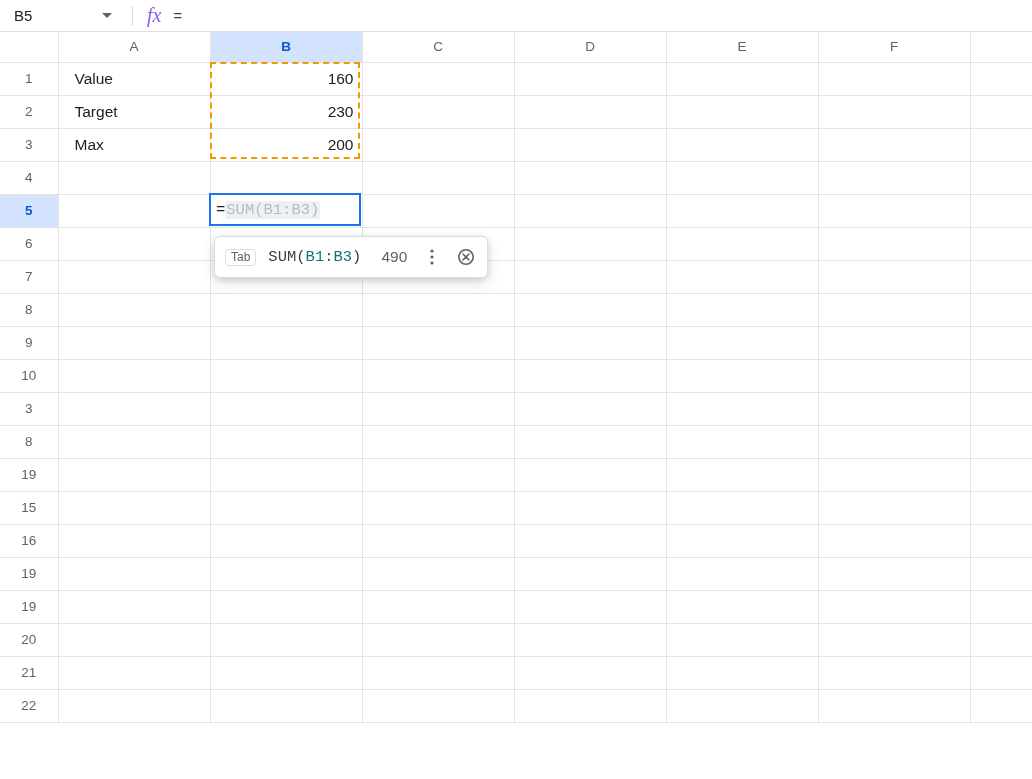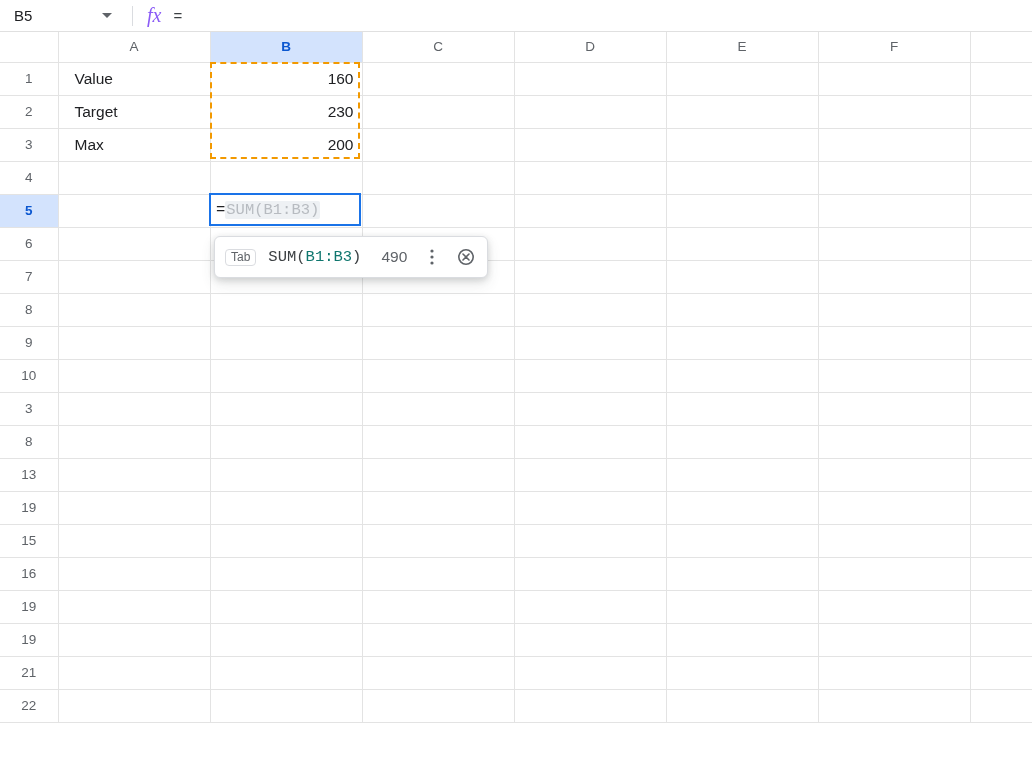--- a/index.html
+++ b/index.html
@@ -364,30 +364,20 @@
           <th>8</th>
           <td></td>
           <td></td>
           <td></td>
           <td></td>
           <td></td>
           <td></td>
           <td></td>
         </tr>
         <tr>
-          <th>13</th>
-          <td></td>
-          <td></td>
-          <td></td>
-          <td></td>
-          <td></td>
-          <td></td>
-          <td></td>
-        </tr>
-        <tr>
           <th>19</th>
           <td></td>
           <td></td>
           <td></td>
           <td></td>
           <td></td>
           <td></td>
           <td></td>
         </tr>
         <tr>
@@ -415,20 +405,30 @@
           <td></td>
           <td></td>
           <td></td>
           <td></td>
           <td></td>
           <td></td>
           <td></td>
         </tr>
         <tr>
           <th>19</th>
+          <td></td>
+          <td></td>
+          <td></td>
+          <td></td>
+          <td></td>
+          <td></td>
+          <td></td>
+        </tr>
+        <tr>
+          <th>20</th>
           <td></td>
           <td></td>
           <td></td>
           <td></td>
           <td></td>
           <td></td>
           <td></td>
         </tr>
         <tr>
           <th>21</th>

